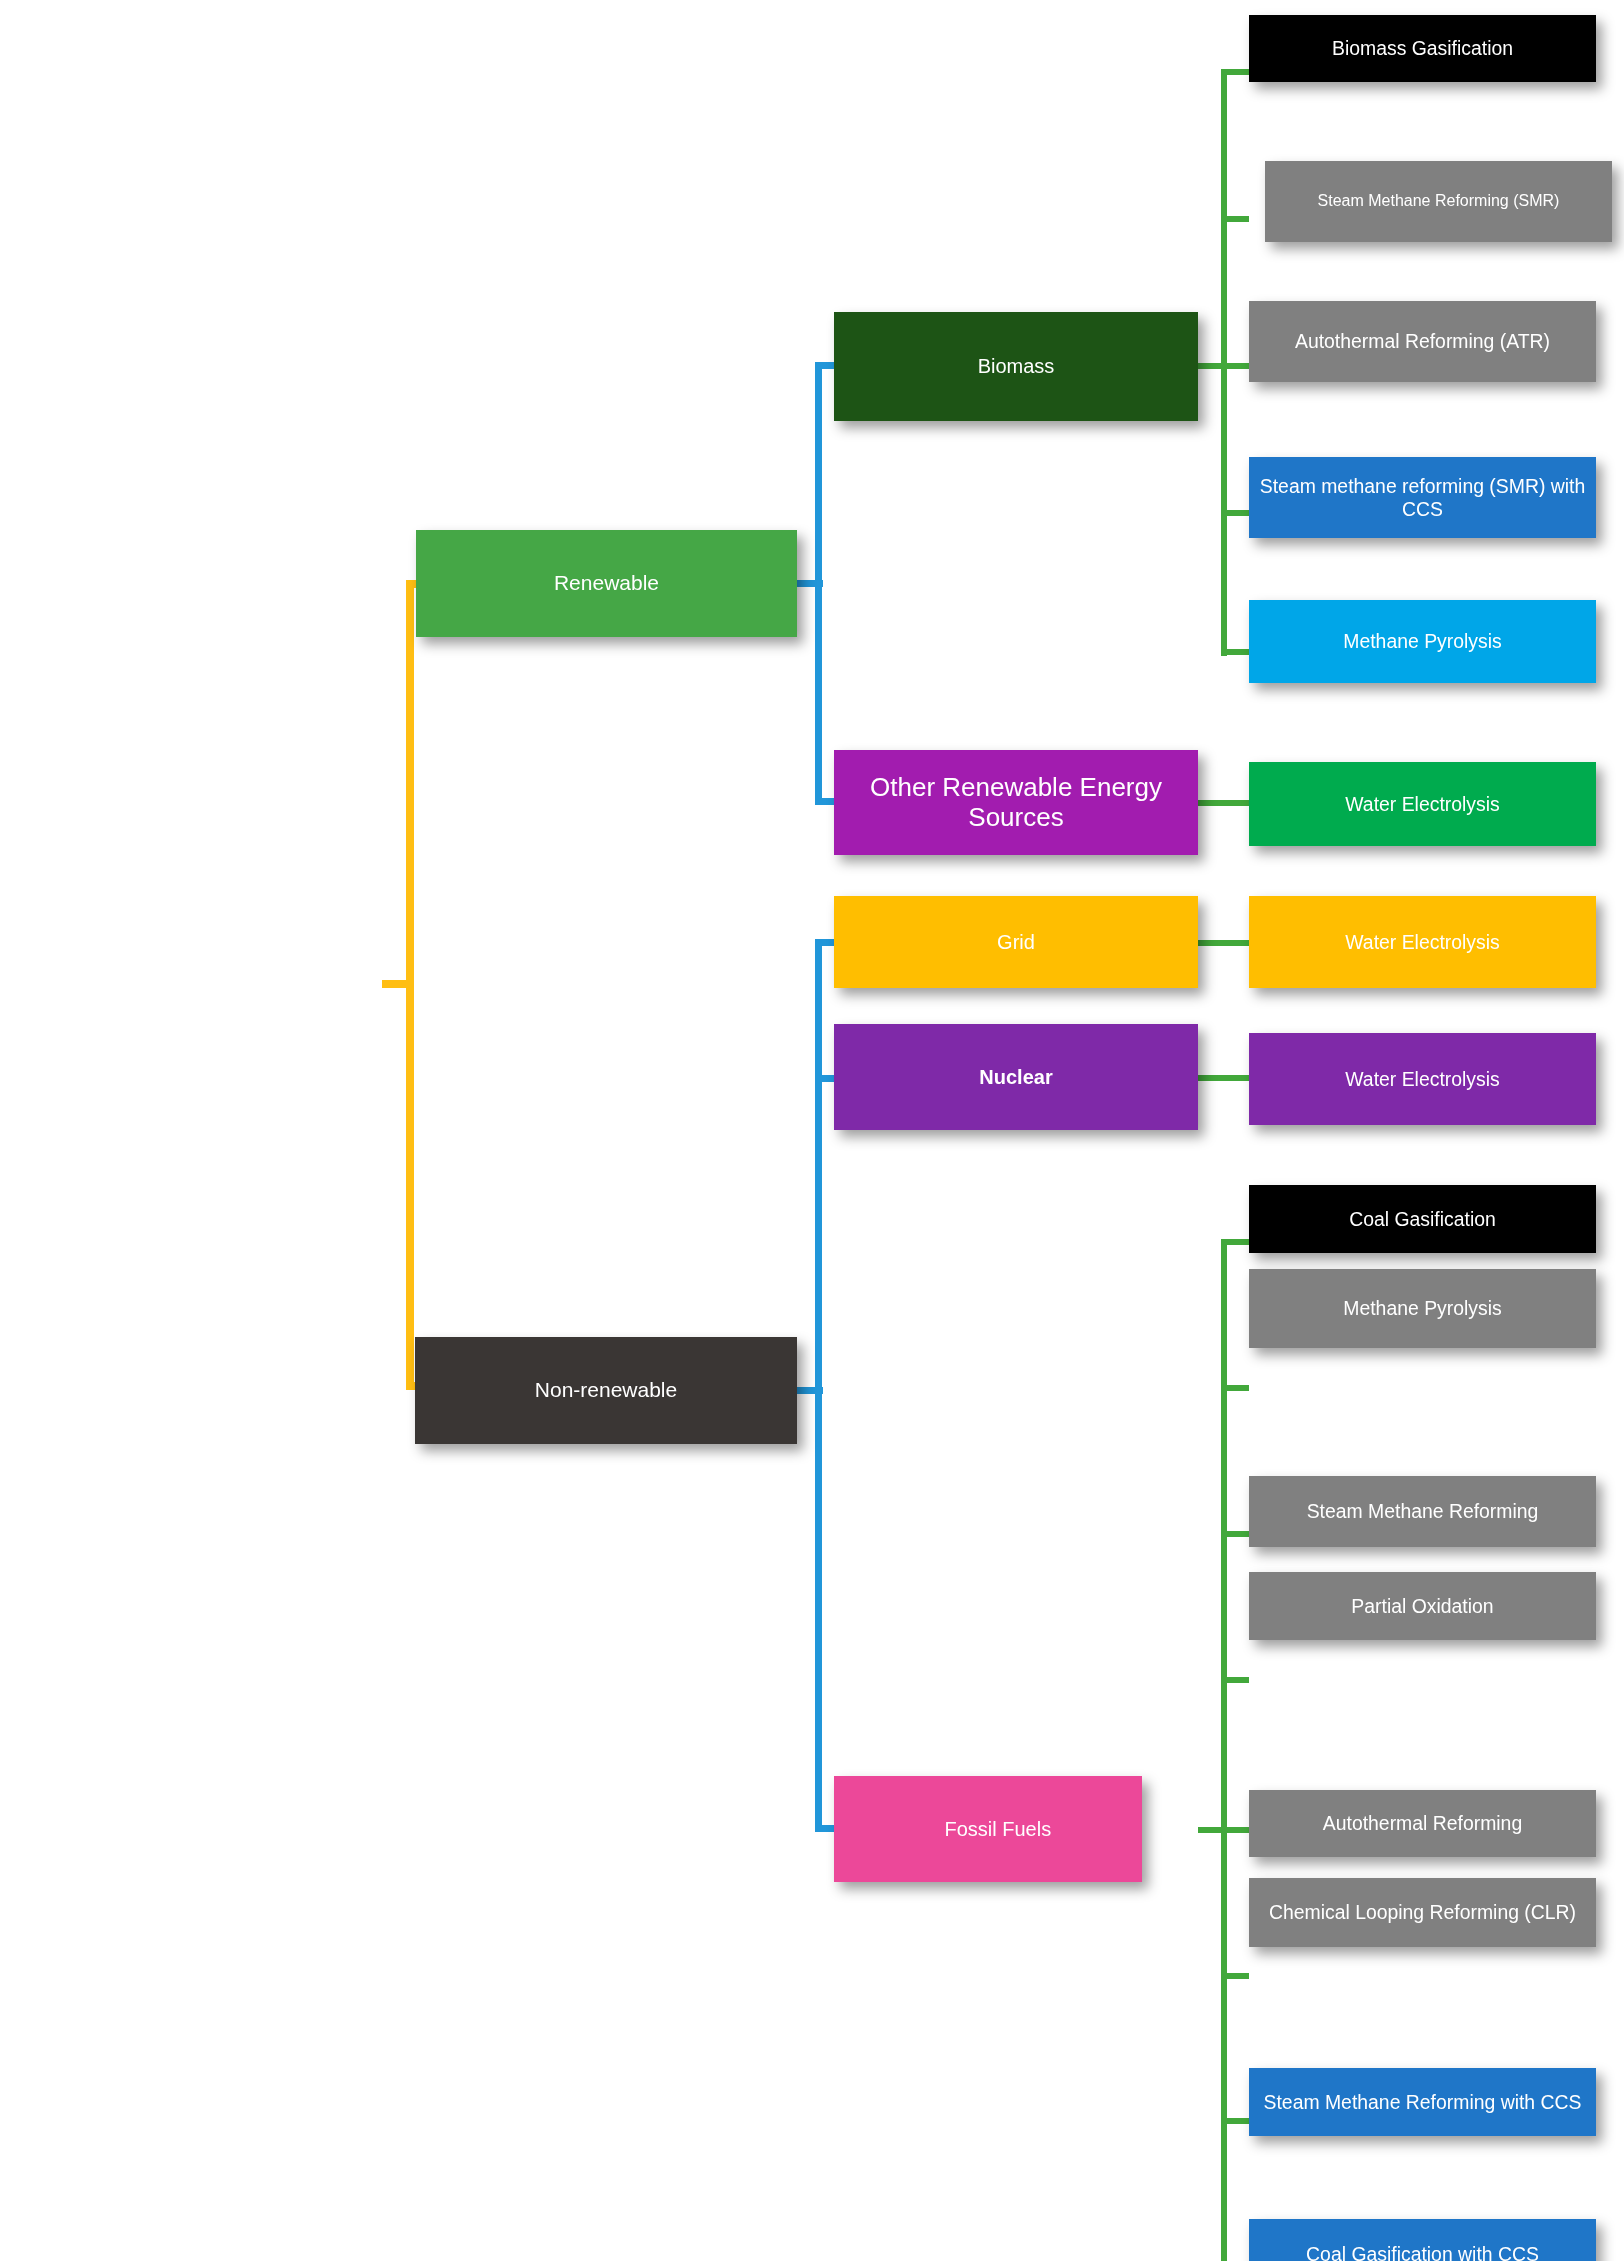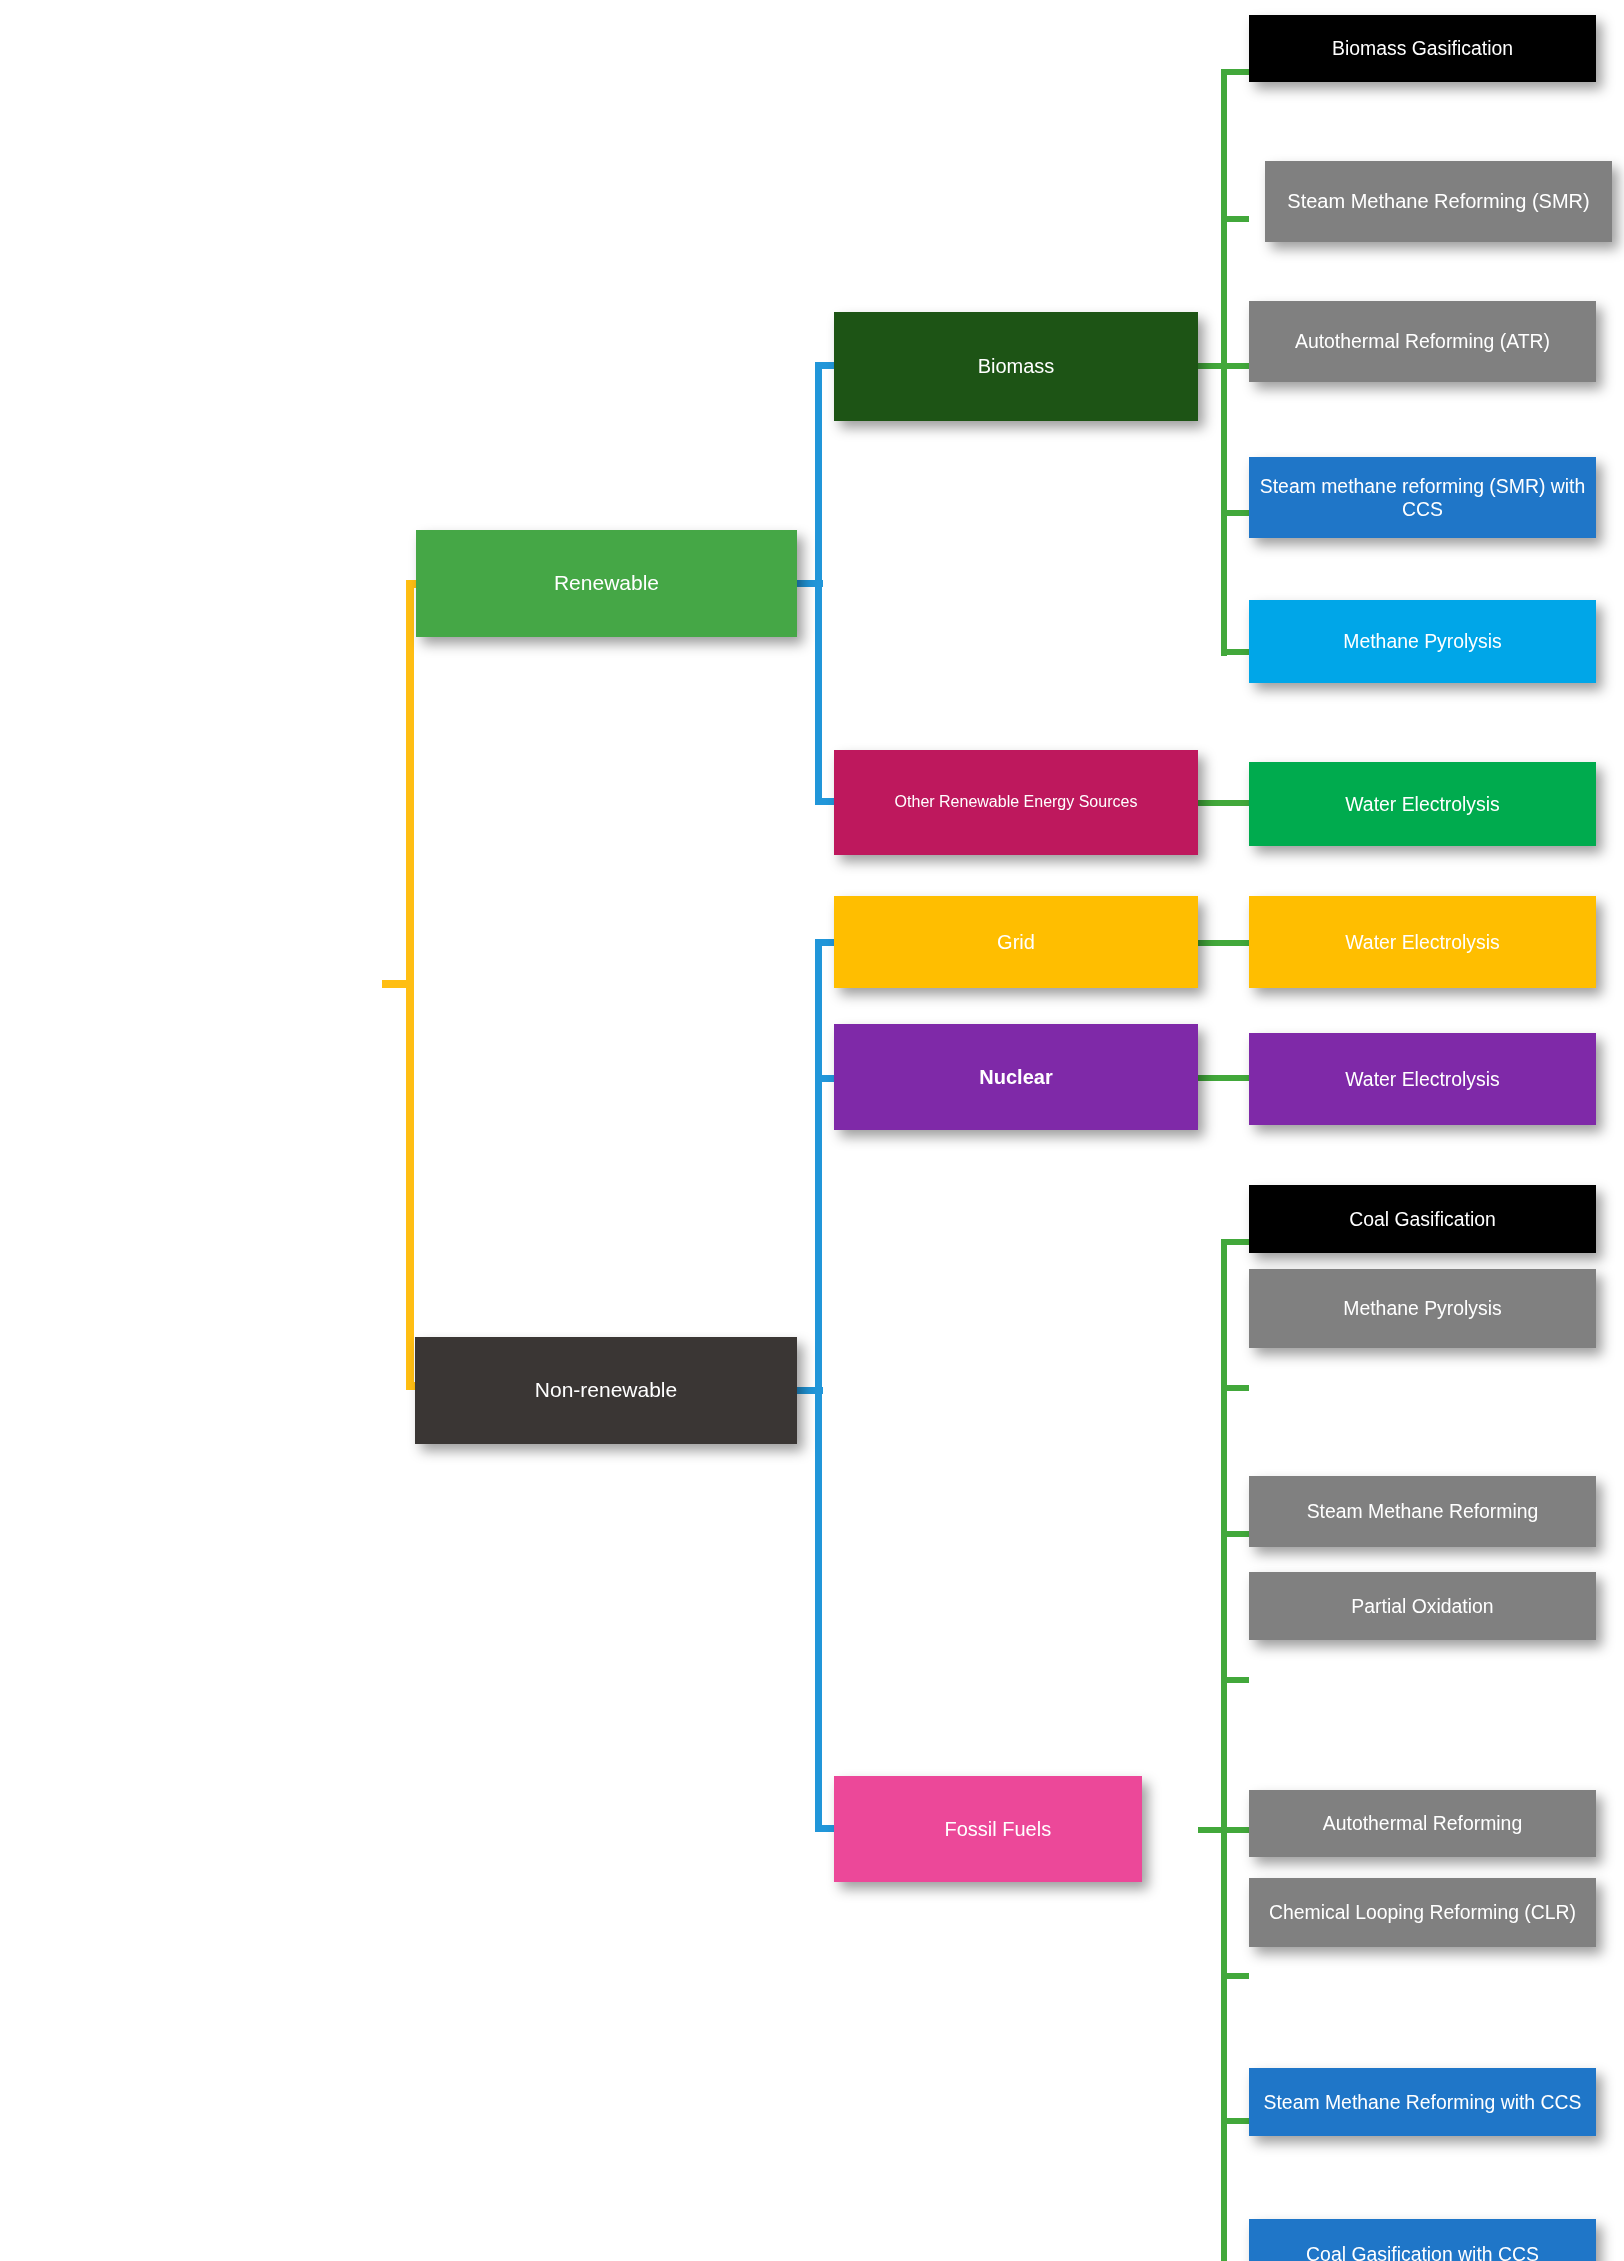--- a/index.html
+++ b/index.html
@@ -59,37 +59,37 @@
   <div class="node" style="left:416px;top:530px;width:381px;height:107px;background:#45A746;font-size:21px;">
     <span>Renewable</span>
   </div>
   <div class="node" style="left:415px;top:1337px;width:382px;height:107px;background:#3A3634;font-size:21px;">
     <span>Non-renewable</span>
   </div>
 
   <div class="node" style="left:834px;top:312px;width:364px;height:109px;background:#1D5415;font-size:20px;">
     <span>Biomass</span>
   </div>
-  <div class="node" style="left:834px;top:750px;width:364px;height:105px;background:#be185d;font-size:16px;">
+  <div class="node" style="left:834px;top:750px;width:364px;height:105px;background:#a21caf;font-size:26px;">
     <span>Other Renewable Energy Sources</span>
   </div>
   <div class="node" style="left:834px;top:896px;width:364px;height:92px;background:#FFBE00;font-size:20px;">
     <span>Grid</span>
   </div>
   <div class="node" style="left:834px;top:1024px;width:364px;height:106px;background:#7F29A8;font-size:20px;font-weight:bold;">
     <span>Nuclear</span>
   </div>
   <div class="node" style="left:834px;top:1776px;width:308px;height:106px;background:#ec4899;font-size:20px;padding-left:26px;">
     <span>Fossil Fuels</span>
   </div>
 
   <div class="node" style="left:1249px;top:14.5px;width:347px;height:67px;background:#000000;font-size:19.4px;">
     <span>Biomass Gasification</span>
   </div>
-  <div class="node" style="left:1265px;top:161px;width:347px;height:81px;background:#808080;font-size:20px;">
+  <div class="node" style="left:1265px;top:161px;width:347px;height:81px;background:#808080;font-size:16px;">
     <span>Steam Methane Reforming (SMR)</span>
   </div>
   <div class="node" style="left:1249px;top:301px;width:347px;height:81px;background:#808080;font-size:19.4px;">
     <span>Autothermal Reforming (ATR)</span>
   </div>
   <div class="node" style="left:1249px;top:457px;width:347px;height:81px;background:#1F76C8;font-size:19.4px;">
     <span>Steam methane reforming (SMR) with CCS</span>
   </div>
   <div class="node" style="left:1249px;top:600px;width:347px;height:83px;background:#00A6E8;font-size:19.4px;">
     <span>Methane Pyrolysis</span>

